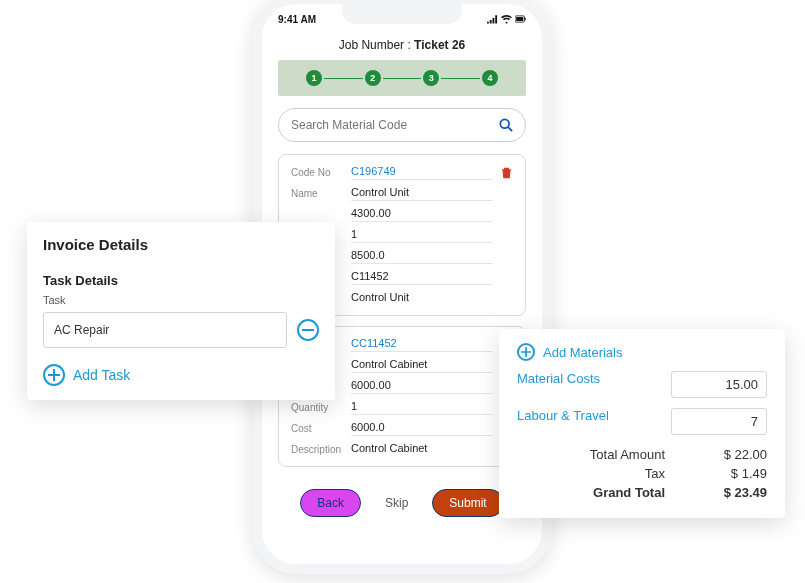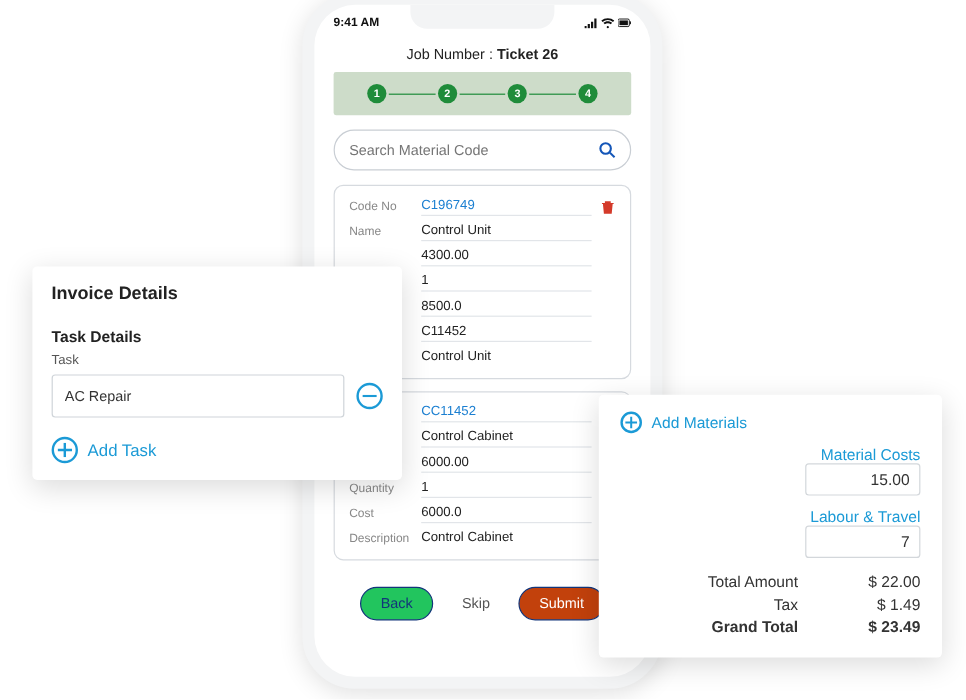--- a/index.html
+++ b/index.html
@@ -134,21 +134,21 @@
     gap: 8px;
     padding: 12px 0 18px 0;
   }
   .btn {
     border-radius: 18px;
     font-size: 12px;
     padding: 6px 16px;
     cursor: pointer;
     border: 1.5px solid #12357a;
   }
-  .btn.outline { background: #22c55e; color: #12357a; }
+  .btn.outline { background: #d946ef; color: #12357a; }
   .btn.plain { border: none; background: transparent; color: #555; }
   .btn.primary { background: #c2410c; color: #fff; }
 
   
   .card {
     position: absolute;
     background: #fff;
     border-radius: 4px;
     box-shadow: 0 6px 24px rgba(0,0,0,0.14);
     padding: 14px 16px;
@@ -201,24 +201,23 @@
   
   .card-right {
     right: 20px;
     top: 329px;
     width: 286px;
     padding: 14px 18px 16px 18px;
   }
   .card-right .link-action { font-size: 13px; margin-bottom: 10px; }
   .cost-row {
     display: flex;
-    align-items: flex-end;
+    align-items: flex-start;
     justify-content: space-between;
     margin-bottom: 10px;
-    flex-direction: column;
   }
   .cost-row .lbl { color: #1b9ad6; font-size: 13px; }
   .cost-row input {
     width: 96px;
     text-align: right;
     border: 1px solid #d3d7db;
     border-radius: 3px;
     padding: 5px 8px;
     font-size: 13px;
     color: #333;

